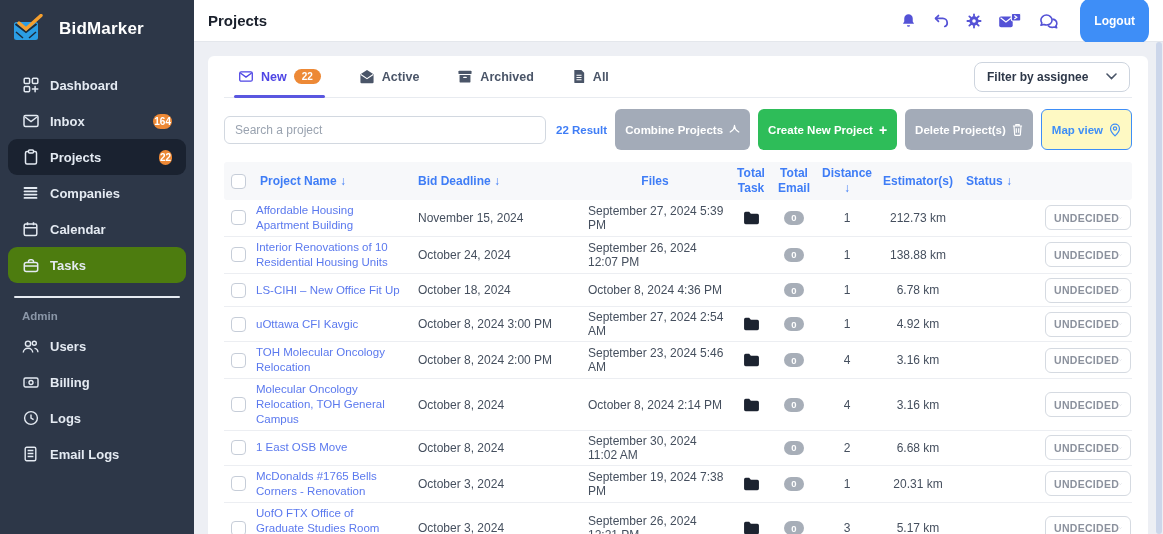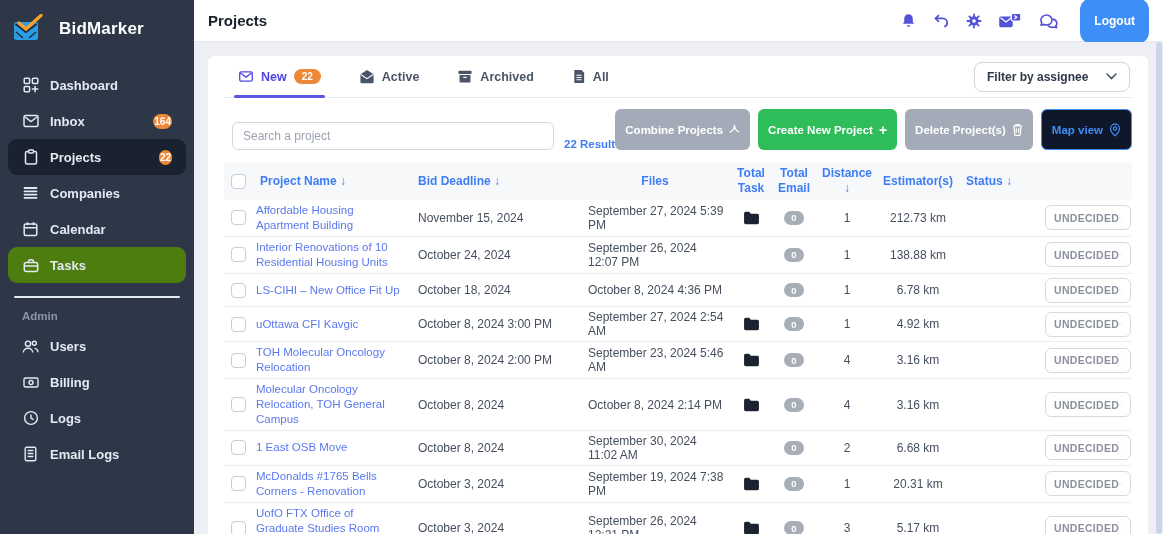--- a/index.html
+++ b/index.html
@@ -43,31 +43,31 @@
     height:100%; position:relative; cursor:pointer; }
   .tab.active { color:#4f46e5; }
   .tab.active::after { content:""; position:absolute; left:-4px; right:-4px; bottom:-1px; height:3px;
     background:#5a57e0; border-radius:2px; }
   .tab-badge { background:#ed8936; color:#fff; font-size:10px; font-weight:700; padding:2px 8px; border-radius:10px; }
   .filter-select { margin-left:auto; margin-right:2px; width:156px; height:30px; border:1px solid #cdd4de;
     border-radius:8px; background:#fff; display:flex; align-items:center; justify-content:space-between;
     padding:0 12px; font-size:12px; font-weight:600; color:#2d3748; cursor:pointer; }
 
   
-  .toolbar { margin-top:11px; display:flex; align-items:flex-end;margin-left:8px; }
+  .toolbar { margin-top:11px; display:flex; align-items:center; }
   .search-input { width:322px; height:28px; border:1px solid #d2d8e0; border-radius:6px; padding:0 10px;
     font-size:12px; color:#2d3748; font-family:inherit; outline:none; }
   .search-input::placeholder { color:#9aa3b0; }
   .result-count { margin-left:10px; color:#3f7df6; font-size:11.5px; font-weight:600; }
   .toolbar-buttons { margin-left:auto; display:flex; gap:8px; }
   .tbtn { height:41px; border:none; border-radius:6px; font-size:11.5px; font-weight:600; padding:0 10px;
     display:flex; align-items:center; gap:6px; color:#fff; cursor:pointer; font-family:inherit; }
   .tbtn.gray { background:#a3abb8; }
   .tbtn.green { background:#2ebd59; }
-  .tbtn.outline-blue { background:#0f172a; border:1px solid #3e8ef7; color:#3e8ef7; }
+  .tbtn.outline-blue { background:#fef9c3; border:1px solid #3e8ef7; color:#3e8ef7; }
   .plus-glyph { font-size:14px; font-weight:700; line-height:1; }
 
   
   .ptable { --cols:28px 158px 170px 150px 42px 44px 62px 80px 78px 96px; margin-top:12px; }
   .thead { display:grid; grid-template-columns:var(--cols); background:#f7f8fa; min-height:38px;
     align-items:center; color:#3f7df6; font-size:12px; font-weight:600; border-radius:3px; }
   .trow { display:grid; grid-template-columns:var(--cols); align-items:center; border-bottom:1px solid #eceef2;
     min-height:33.5px; padding:3px 0; }
   .cell { padding:0 4px; }
   .c-check { display:flex; justify-content:center; }

